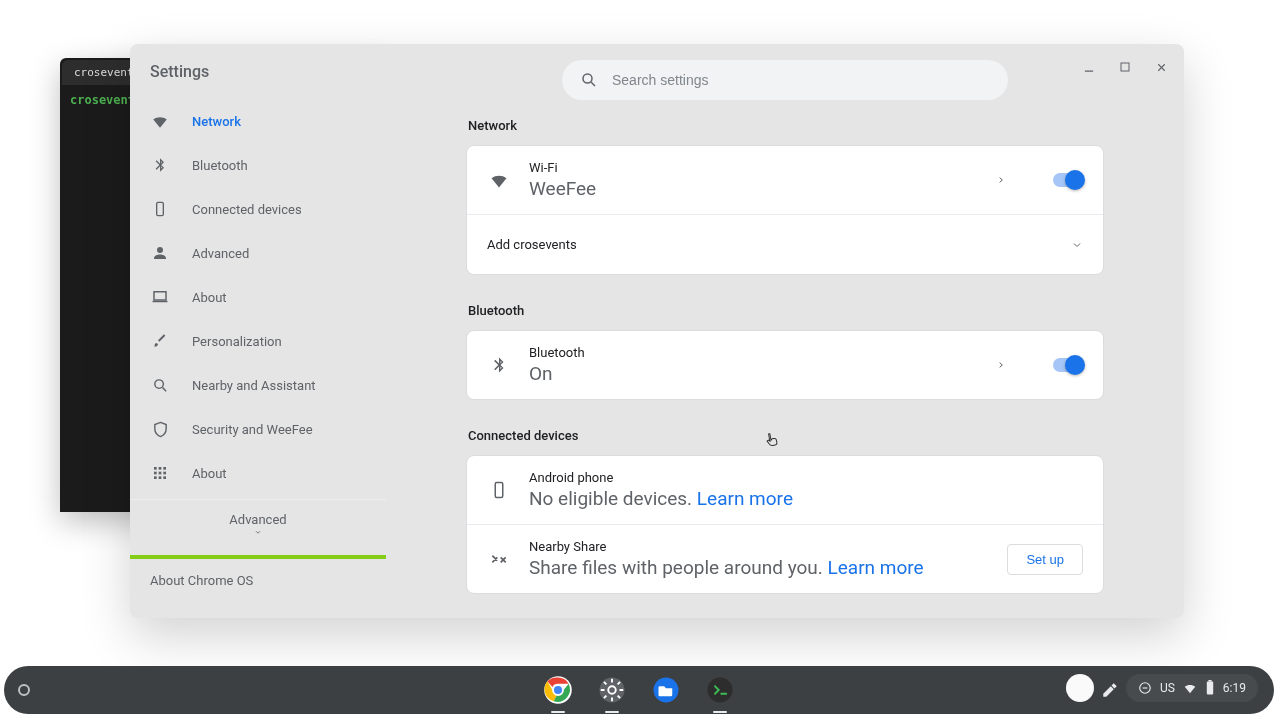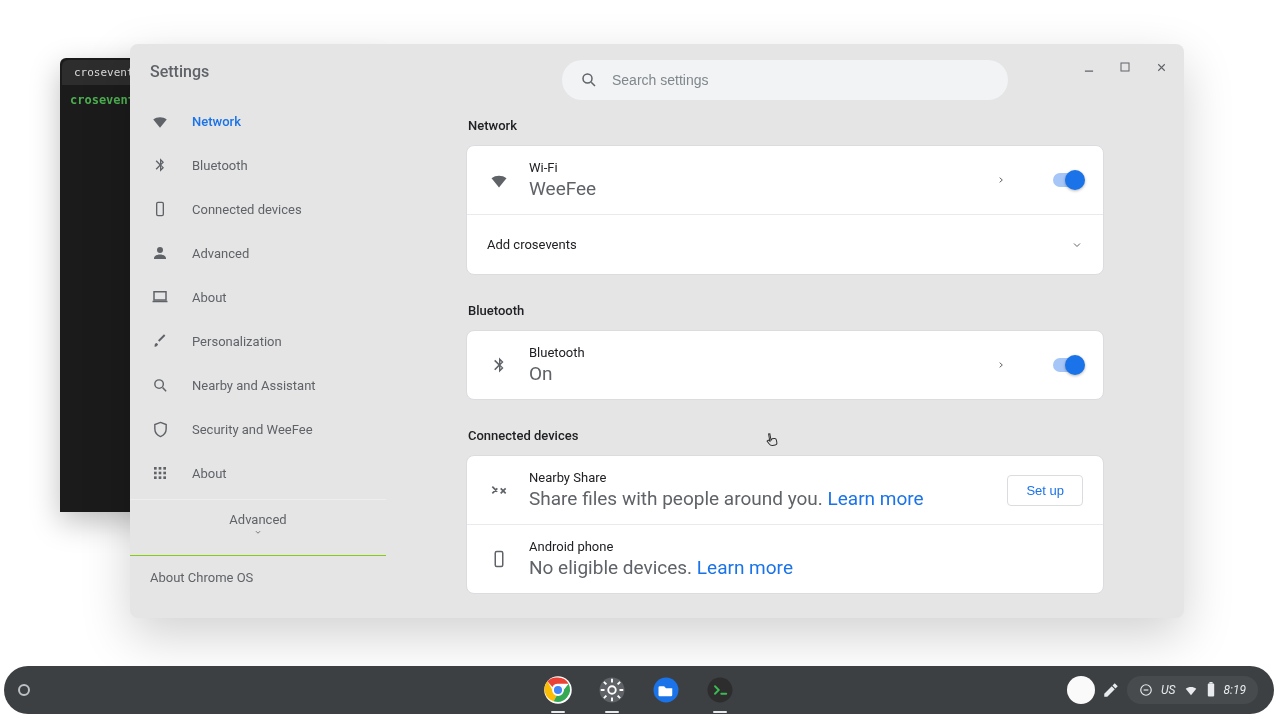--- a/index.html
+++ b/index.html
@@ -84,21 +84,21 @@
   }
   .nav-item .nav-icon { width: 20px; height: 20px; display:flex; align-items:center; justify-content:center; }
   .nav-item.active { color: #1a73e8; font-weight: 500; }
   .advanced-row {
     display: flex; align-items: center; justify-content: space-between;
     padding: 12px 20px; color: #5f6368; cursor: pointer;
     border-top: 1px solid #eee; margin-top: 4px; flex-direction: column;
   }
   .about-row {
     padding: 14px 20px 0 20px; color: #5f6368;
-    border-top: 1px solid #84cc16; margin-top: 6px;
+    border-top: 4px solid #84cc16; margin-top: 6px;
   }
 
   .main {
     flex: 1;
     padding: 16px 0 0 0;
     overflow: hidden;
     position: relative;
   }
   .search-bar {
     width: 446px; height: 40px;
@@ -187,23 +187,22 @@
     display: flex; align-items: center; justify-content: center;
     cursor: pointer;
     position: relative;
   }
   .shelf-icon.active-ind::after {
     content: ""; position: absolute; bottom: -3px; left: 50%;
     transform: translateX(-50%);
     width: 14px; height: 2px; background: #e8eaed; border-radius: 1px;
   }
   .shelf-right {
-    margin-left: auto; display: flex; align-items: center; 
+    margin-left: auto; display: flex; align-items: flex-start; 
     padding-right: 16px;
-    font-style: italic;
   }
   .status-pill {
     display: flex; align-items: center; gap: 8px;
     background: rgba(255,255,255,0.06);
     border-radius: 18px; padding: 6px 12px;
     font-size: 12px;
   }
   .avatar {
     width: 28px; height: 28px; border-radius: 50%; background: #fafafa;
   }
@@ -429,44 +428,44 @@
             <div class="toggle">
                 <div class="knob"></div>
               </div>
           </div>
         </div>
 
         <div class="section-title">Connected devices</div>
         <div class="card" style="margin-bottom:0;">
           <div class="row">
             <span class="row-icon">
+              <svg width="18" height="18" viewBox="0 0 24 24">
+                  <rect x="7" y="2" width="10" height="20" rx="2" fill="none" stroke="#5f6368" stroke-width="2"></rect>
+                </svg>
+            </span>
+            <div class="row-text">
+              <span class="row-title">Android phone</span>
+              <span class="row-sub">
+                <span>No eligible devices. </span><a class="link">Learn more</a>
+              </span>
+            </div>
+          </div>
+          <div class="row">
+            <span class="row-icon">
               <svg width="20" height="20" viewBox="0 0 24 24">
                   <path fill="none" stroke="#5f6368" stroke-width="2" d="M4 8l6 6M14 10l6 6M4 16l6-6M14 16l6-6"></path>
                 </svg>
             </span>
             <div class="row-text">
               <span class="row-title">Nearby Share</span>
               <span class="row-sub">
                 <span>Share files with people around you. </span><a class="link">Learn more</a>
               </span>
             </div>
             <button class="setup-btn">Set up</button>
-          </div>
-          <div class="row">
-            <span class="row-icon">
-              <svg width="18" height="18" viewBox="0 0 24 24">
-                  <rect x="7" y="2" width="10" height="20" rx="2" fill="none" stroke="#5f6368" stroke-width="2"></rect>
-                </svg>
-            </span>
-            <div class="row-text">
-              <span class="row-title">Android phone</span>
-              <span class="row-sub">
-                <span>No eligible devices. </span><a class="link">Learn more</a>
-              </span>
-            </div>
           </div>
         </div>
 
       </div>
     </div>
   </div>
 </div>
 
 <div class="cursor-ptr">
   <svg width="16" height="20" viewBox="0 0 24 24">
@@ -532,16 +531,16 @@
         <svg width="14" height="14" viewBox="0 0 24 24">
             <path fill="#e8eaed" d="M12 21l9-11c-5-4-13-4-18 0l9 11z"></path>
           </svg>
       </span>
       <span>
         <svg width="10" height="16" viewBox="0 0 12 20">
             <rect x="2" y="2" width="8" height="16" rx="1" fill="#e8eaed"></rect>
             <rect x="4" y="0" width="4" height="2" fill="#e8eaed"></rect>
           </svg>
       </span>
-      <span>8:19</span>
+      <span>6:19</span>
     </div>
   </div>
 </div>
 
 </body></html>

